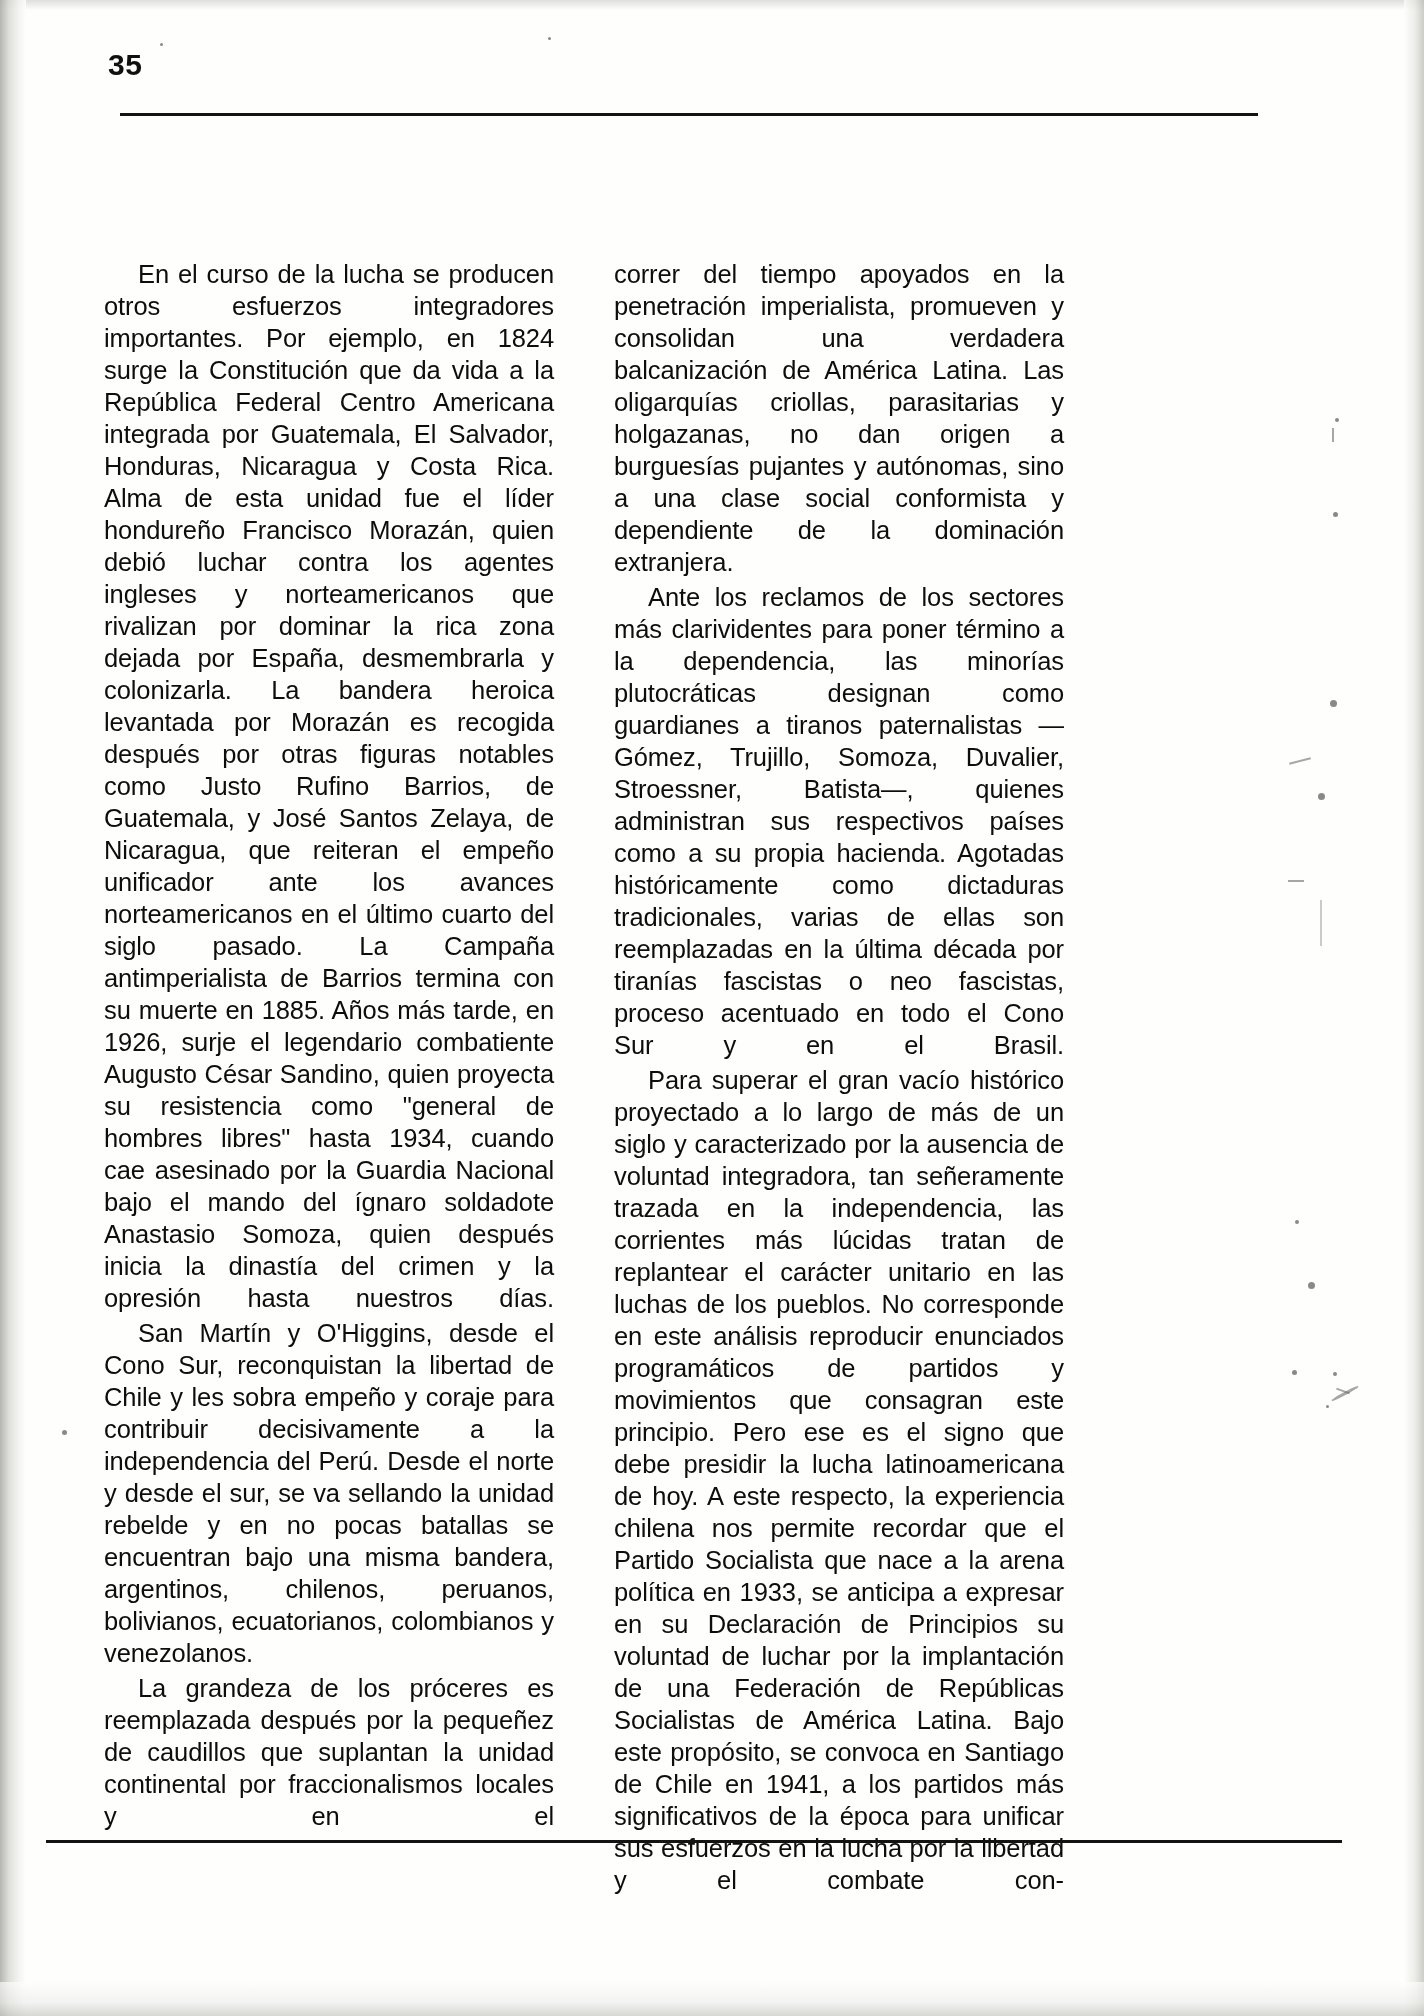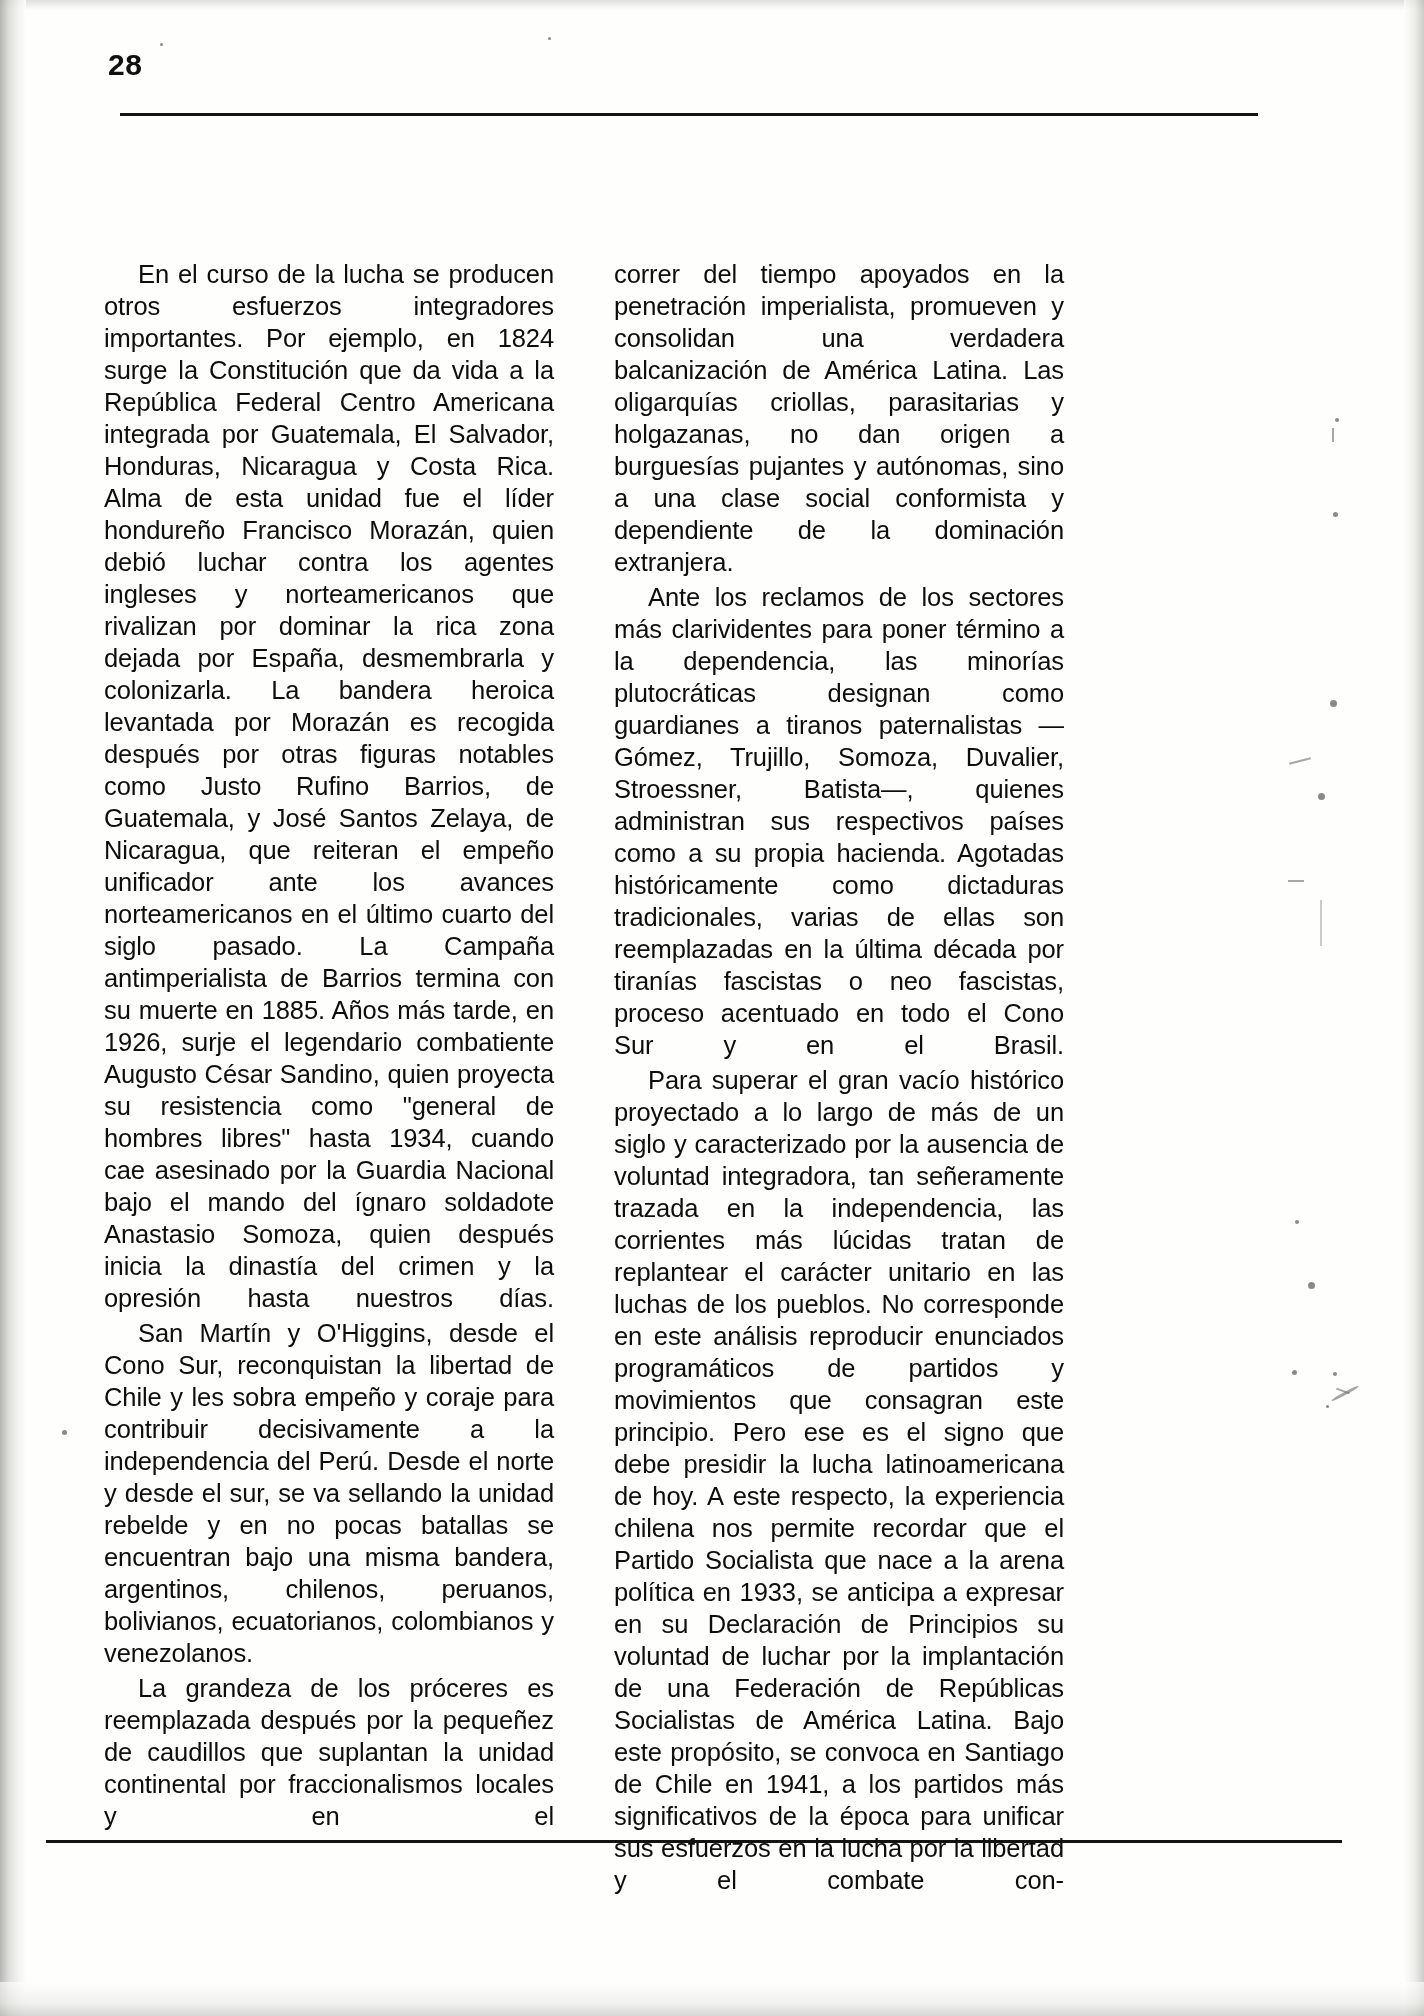--- a/index.html
+++ b/index.html
@@ -134,21 +134,21 @@
 </head>
 <body>
 
 <div class="scan-page">
 
   <div class="scan-edge-top"></div>
   <div class="scan-edge-left"></div>
   <div class="scan-edge-right"></div>
   <div class="scan-edge-bottom"></div>
 
-  <div class="folio">28</div>
+  <div class="folio">35</div>
 
   <div class="rule-top"></div>
 
   <div class="columns">
 
     <div class="column">
       <p class="para indent force-justify">En el curso de la lucha se producen otros esfuerzos integradores importantes. Por ejemplo, en 1824 surge la Constitución que da vida a la República Federal Centro Americana integrada por Guatemala, El Salvador, Honduras, Nicaragua y Costa Rica. Alma de esta unidad fue el líder hondureño Francisco Morazán, quien debió luchar contra los agentes ingleses y norteamericanos que rivalizan por dominar la rica zona dejada por España, desmembrarla y colonizarla. La bandera heroica levantada por Morazán es recogida después por otras figuras notables como Justo Rufino Barrios, de Guatemala, y José Santos Zelaya, de Nicaragua, que reiteran el empeño unificador ante los avances norteamericanos en el último cuarto del siglo pasado. La Campaña antimperialista de Barrios termina con su muerte en 1885. Años más tarde, en 1926, surje el legendario combatiente Augusto César Sandino, quien proyecta su resistencia como "general de hombres libres" hasta 1934, cuando cae asesinado por la Guardia Nacional bajo el mando del ígnaro soldadote Anastasio Somoza, quien después inicia la dinastía del crimen y la opresión hasta nuestros días.</p>
       <p class="para indent force-justify">San Martín y O'Higgins, desde el Cono Sur, reconquistan la libertad de Chile y les sobra empeño y coraje para contribuir decisivamente a la independencia del Perú. Desde el norte y desde el sur, se va sellando la unidad rebelde y en no pocas batallas se encuentran bajo una misma bandera, argentinos, chilenos, peruanos, bolivianos, ecuatorianos, colombianos y venezolanos.</p>
       <p class="para indent force-justify">La grandeza de los próceres es reemplazada después por la pequeñez de caudillos que suplantan la unidad continental por fraccionalismos locales y en el</p>
     </div>

